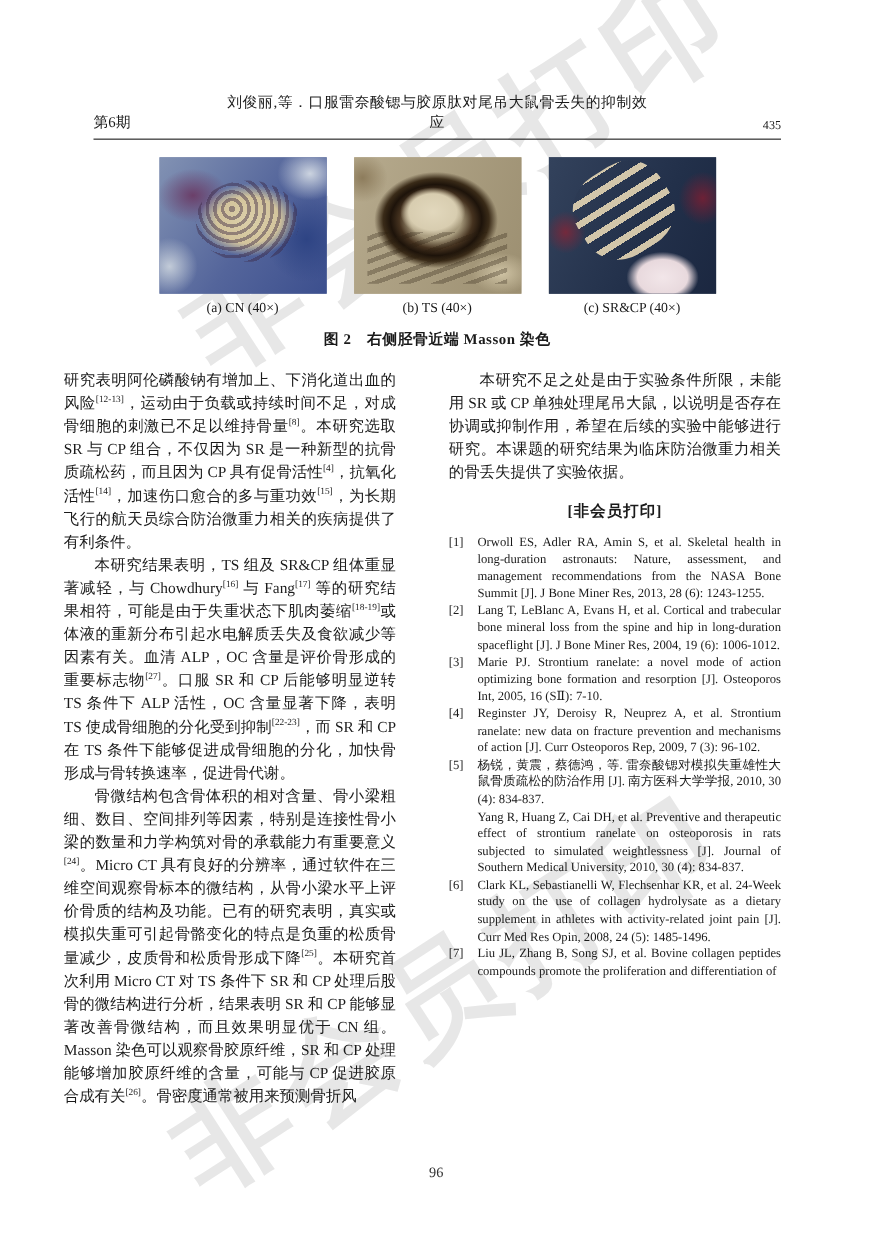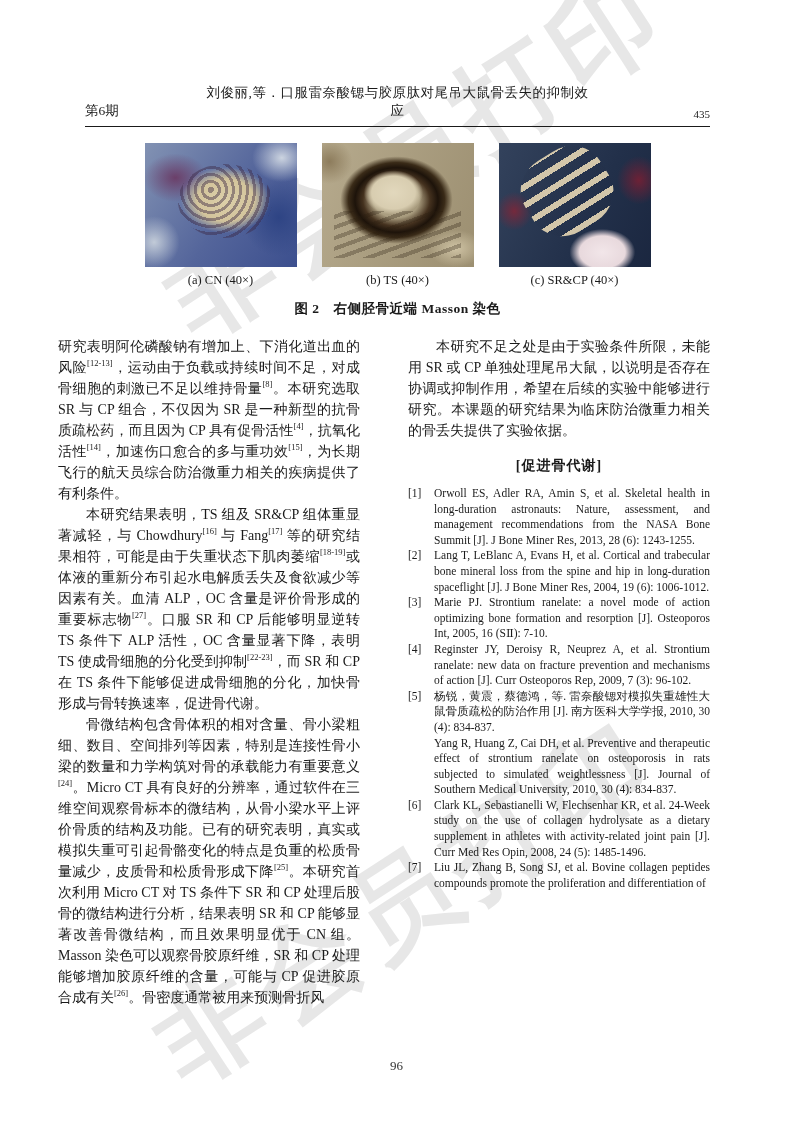--- a/index.html
+++ b/index.html
@@ -158,21 +158,21 @@
 
       <div class="col">
         <p>研究表明阿伦磷酸钠有增加上、下消化道出血的风险<sup>[12-13]</sup>，运动由于负载或持续时间不足，对成骨细胞的刺激已不足以维持骨量<sup>[8]</sup>。本研究选取 SR 与 CP 组合，不仅因为 SR 是一种新型的抗骨质疏松药，而且因为 CP 具有促骨活性<sup>[4]</sup>，抗氧化活性<sup>[14]</sup>，加速伤口愈合的多与重功效<sup>[15]</sup>，为长期飞行的航天员综合防治微重力相关的疾病提供了有利条件。</p>
         <p class="indent">本研究结果表明，TS 组及 SR&amp;CP 组体重显著减轻，与 Chowdhury<sup>[16]</sup> 与 Fang<sup>[17]</sup> 等的研究结果相符，可能是由于失重状态下肌肉萎缩<sup>[18-19]</sup>或体液的重新分布引起水电解质丢失及食欲减少等因素有关。血清 ALP，OC 含量是评价骨形成的重要标志物<sup>[27]</sup>。口服 SR 和 CP 后能够明显逆转 TS 条件下 ALP 活性，OC 含量显著下降，表明 TS 使成骨细胞的分化受到抑制<sup>[22-23]</sup>，而 SR 和 CP 在 TS 条件下能够促进成骨细胞的分化，加快骨形成与骨转换速率，促进骨代谢。</p>
         <p class="indent">骨微结构包含骨体积的相对含量、骨小梁粗细、数目、空间排列等因素，特别是连接性骨小梁的数量和力学构筑对骨的承载能力有重要意义<sup>[24]</sup>。Micro CT 具有良好的分辨率，通过软件在三维空间观察骨标本的微结构，从骨小梁水平上评价骨质的结构及功能。已有的研究表明，真实或模拟失重可引起骨骼变化的特点是负重的松质骨量减少，皮质骨和松质骨形成下降<sup>[25]</sup>。本研究首次利用 Micro CT 对 TS 条件下 SR 和 CP 处理后股骨的微结构进行分析，结果表明 SR 和 CP 能够显著改善骨微结构，而且效果明显优于 CN 组。Masson 染色可以观察骨胶原纤维，SR 和 CP 处理能够增加胶原纤维的含量，可能与 CP 促进胶原合成有关<sup>[26]</sup>。骨密度通常被用来预测骨折风</p>
       </div>
 
       <div class="col">
         <p class="indent">本研究不足之处是由于实验条件所限，未能用 SR 或 CP 单独处理尾吊大鼠，以说明是否存在协调或抑制作用，希望在后续的实验中能够进行研究。本课题的研究结果为临床防治微重力相关的骨丢失提供了实验依据。</p>
 
-        <div class="refs-heading">[促进骨代谢]</div>
+        <div class="refs-heading">[非会员打印]</div>
 
         <div>
           <div class="ref-item">
             <span class="ref-num">[1]</span>
             <span class="ref-text">Orwoll ES, Adler RA, Amin S, et al. Skeletal health in long-duration astronauts: Nature, assessment, and management recommendations from the NASA Bone Summit [J]. J Bone Miner Res, 2013, 28 (6): 1243-1255.</span>
           </div>
           <div class="ref-item">
             <span class="ref-num">[2]</span>
             <span class="ref-text">Lang T, LeBlanc A, Evans H, et al. Cortical and trabecular bone mineral loss from the spine and hip in long-duration spaceflight [J]. J Bone Miner Res, 2004, 19 (6): 1006-1012.</span>
           </div>

